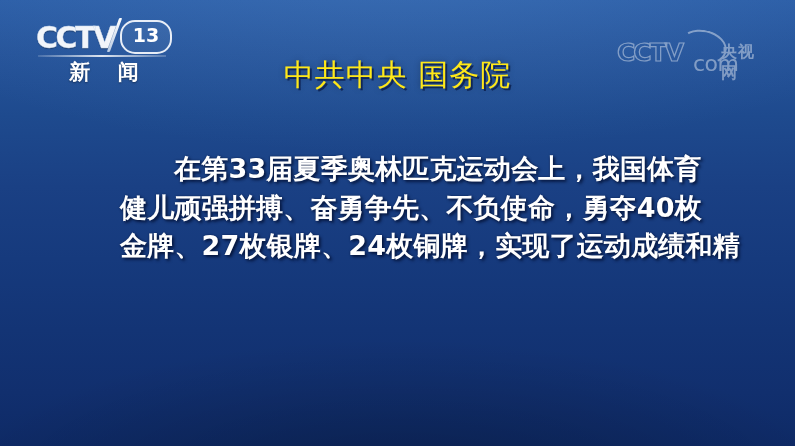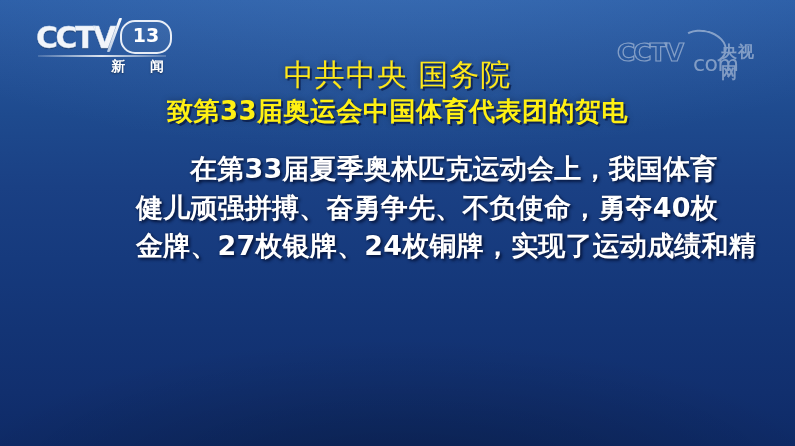--- a/index.html
+++ b/index.html
@@ -92,22 +92,22 @@
     top: 33px;
     width: 128px;
     height: 2px;
     background: linear-gradient(90deg, rgba(255,255,255,0.15), rgba(255,255,255,0.85), rgba(255,255,255,0.2));
   }
   #cctv13-logo .xinwen {
     position: absolute;
     left: 0;
     top: 36px;
     width: 140px;
-    text-align: right;
-    font-size: 14px;
+    text-align: center;
+    font-size: 21px;
     font-weight: bold;
     color: #ffffff;
     letter-spacing: 10px;
     text-indent: 10px;
     text-shadow: 0 1px 2px rgba(0,0,0,0.4);
   }
 
   
   #cctvcom-watermark {
     position: absolute;
@@ -200,21 +200,20 @@
   #body-copy .line {
     font-size: 27px;
     font-weight: bold;
     color: #ffffff;
     line-height: 38.5px;
     letter-spacing: 0.2px;
     white-space: nowrap;
     text-shadow:
       2px 2px 3px rgba(4,16,52,0.85),
       0 0 2px rgba(4,16,52,0.6);
-    margin-left: 16px;
   }
   #body-copy .line.indent {
     text-indent: 54px;
   }
 </style>
 </head>
 <body>
 
 <div id="screen">
 
@@ -232,21 +231,20 @@
 
   <div id="cctvcom-watermark">
     <span class="wm-cctv">CCTV</span>
     <span class="wm-swoosh"></span>
     <span class="wm-cn">央视网</span>
     <span class="wm-com">com</span>
   </div>
 
   <div id="headline-block">
     <div id="headline-title">中共中央 国务院</div>
-    <div id="headline-subtitle">致第33届奥运会中国体育代表团的贺电</div>
   </div>
 
   <div id="body-copy">
     <div class="line indent">在第33届夏季奥林匹克运动会上，我国体育</div>
     <div class="line">健儿顽强拼搏、奋勇争先、不负使命，勇夺40枚</div>
     <div class="line">金牌、27枚银牌、24枚铜牌，实现了运动成绩和精</div>
   </div>
 
 </div>
 

